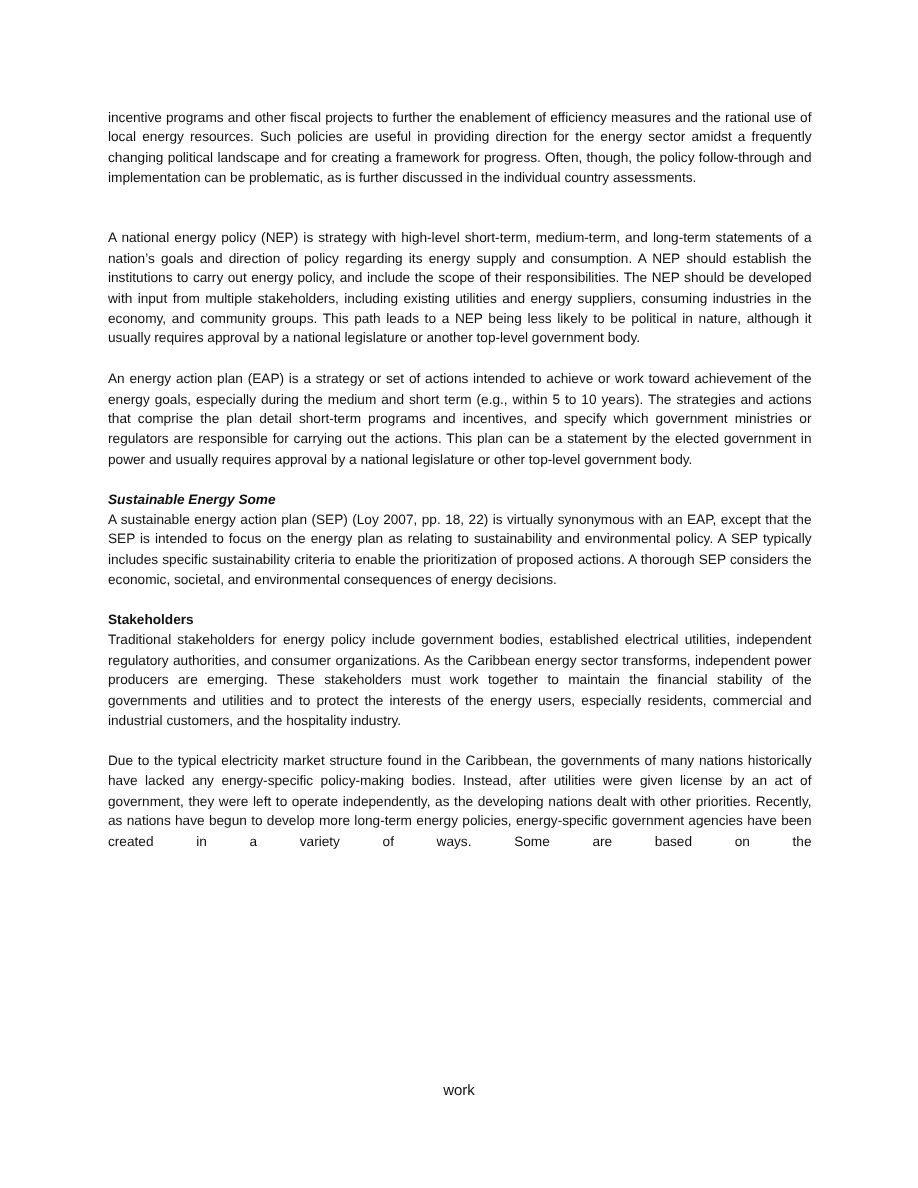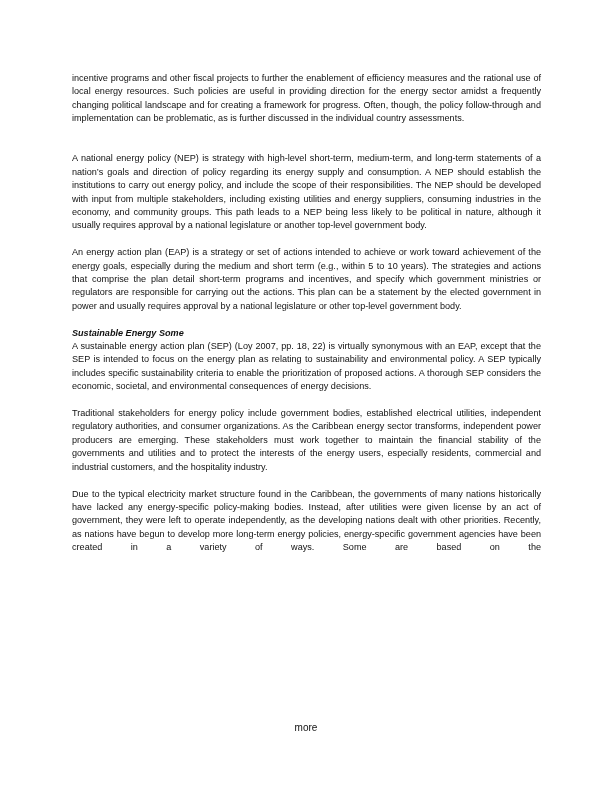--- a/index.html
+++ b/index.html
@@ -31,19 +31,20 @@
   <p class="para">A national energy policy (NEP) is strategy with high-level short-term, medium-term, and long-term statements of a nation’s goals and direction of policy regarding its energy supply and consumption. A NEP should establish the institutions to carry out energy policy, and include the scope of their responsibilities. The NEP should be developed with input from multiple stakeholders, including existing utilities and energy suppliers, consuming industries in the economy, and community groups. This path leads to a NEP being less likely to be political in nature, although it usually requires approval by a national legislature or another top-level government body.</p>
   <div class="gap"></div>
 
   <p class="para">An energy action plan (EAP) is a strategy or set of actions intended to achieve or work toward achievement of the energy goals, especially during the medium and short term (e.g., within 5 to 10 years). The strategies and actions that comprise the plan detail short-term programs and incentives, and specify which government ministries or regulators are responsible for carrying out the actions. This plan can be a statement by the elected government in power and usually requires approval by a national legislature or other top-level government body.</p>
   <div class="gap"></div>
 
   <p class="subheading">Sustainable Energy Some</p>
   <p class="para">A sustainable energy action plan (SEP) (Loy 2007, pp. 18, 22) is virtually synonymous with an EAP, except that the SEP is intended to focus on the energy plan as relating to sustainability and environmental policy. A SEP typically includes specific sustainability criteria to enable the prioritization of proposed actions. A thorough SEP considers the economic, societal, and environmental consequences of energy decisions.</p>
   <div class="gap"></div>
 
+  <p class="heading">Stakeholders</p>
   <p class="para">Traditional stakeholders for energy policy include government bodies, established electrical utilities, independent regulatory authorities, and consumer organizations. As the Caribbean energy sector transforms, independent power producers are emerging. These stakeholders must work together to maintain the financial stability of the governments and utilities and to protect the interests of the energy users, especially residents, commercial and industrial customers, and the hospitality industry.</p>
   <div class="gap"></div>
 
   <p class="para" style="text-align-last: justify;">Due to the typical electricity market structure found in the Caribbean, the governments of many nations historically have lacked any energy-specific policy-making bodies. Instead, after utilities were given license by an act of government, they were left to operate independently, as the developing nations dealt with other priorities. Recently, as nations have begun to develop more long-term energy policies, energy-specific government agencies have been created in a variety of ways. Some are based on the</p>
 </div>
 
-<div class="page-number">more</div>
+<div class="page-number">work</div>
 
 </body></html>

